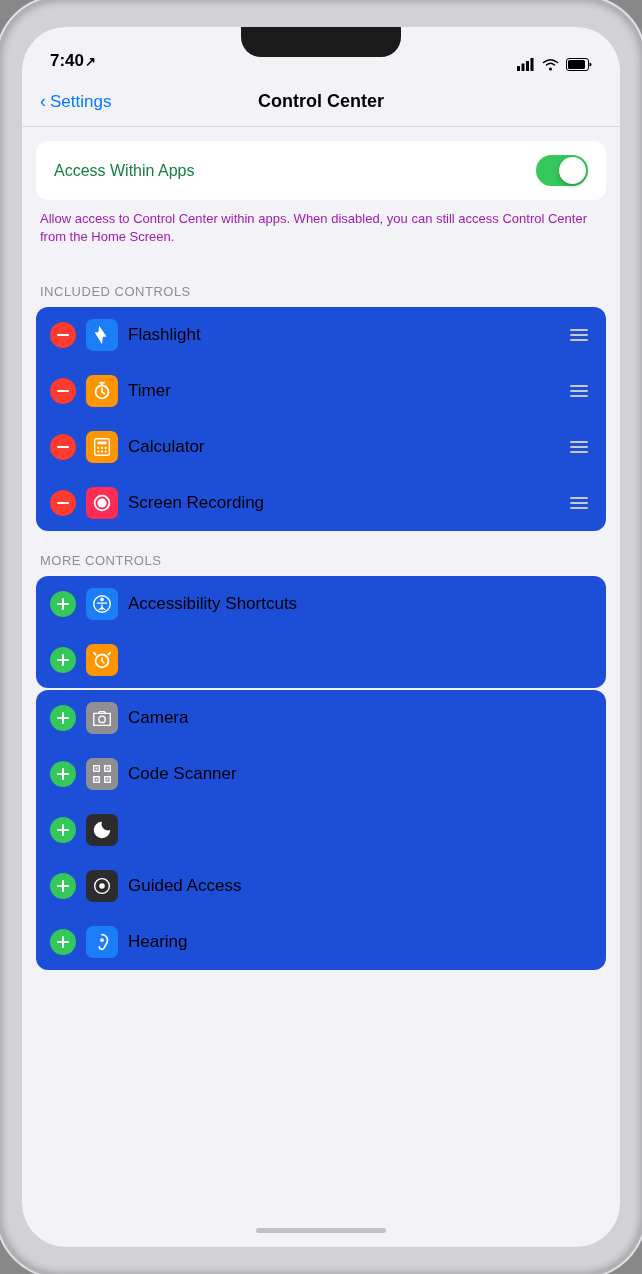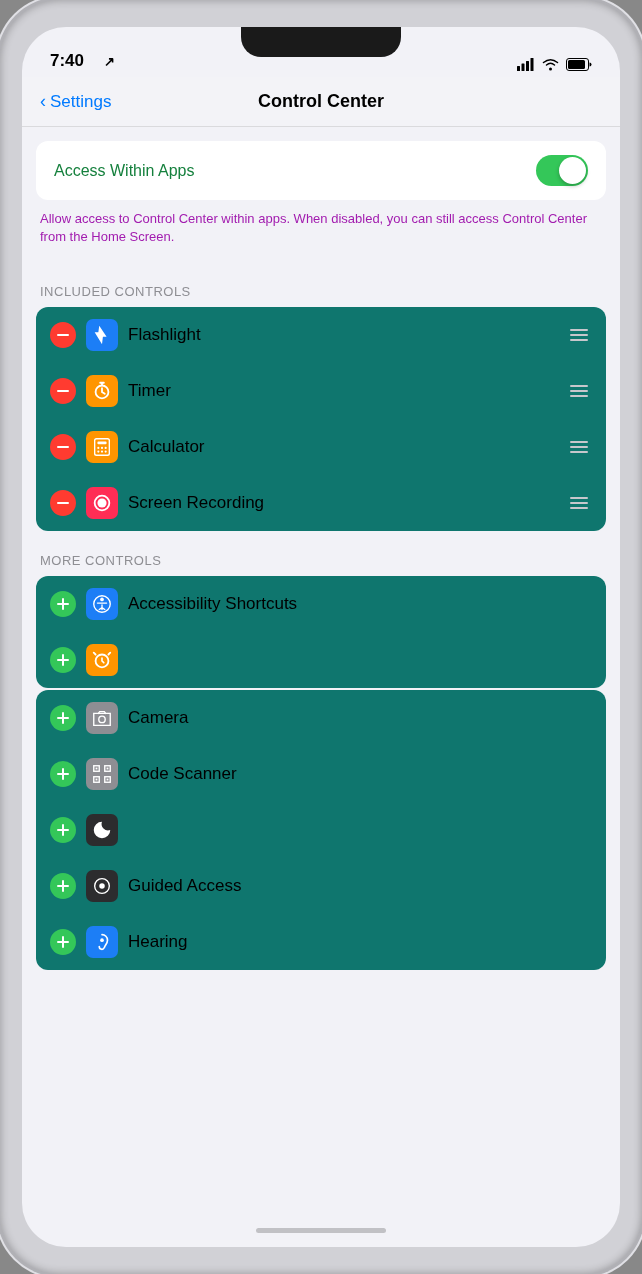--- a/index.html
+++ b/index.html
@@ -84,21 +84,21 @@
       z-index: 5;
       flex-shrink: 0;
     }
 
     .status-time {
       font-size: 17px;
       font-weight: 600;
       color: #000;
       display: flex;
       align-items: center;
-      gap: 20px;
+      gap: 1px;
     }
 
     .status-icons {
       display: flex;
       align-items: center;
       gap: 7px;
     }
 
     
     .nav-bar {
@@ -195,21 +195,21 @@
       margin: 0 14px;
       overflow: hidden;
     }
 
     .list-item {
       display: flex;
       align-items: center;
       padding: 10px 14px;
       min-height: 56px;
       position: relative;
-      background: #0f766e;
+      background: #1d4ed8;
     }
 
     .list-item:not(:last-child)::after {
       content: '';
       position: absolute;
       bottom: 0;
       left: 56px;
       right: 0;
       height: 0.5px;
       background: #c6c6ca;

